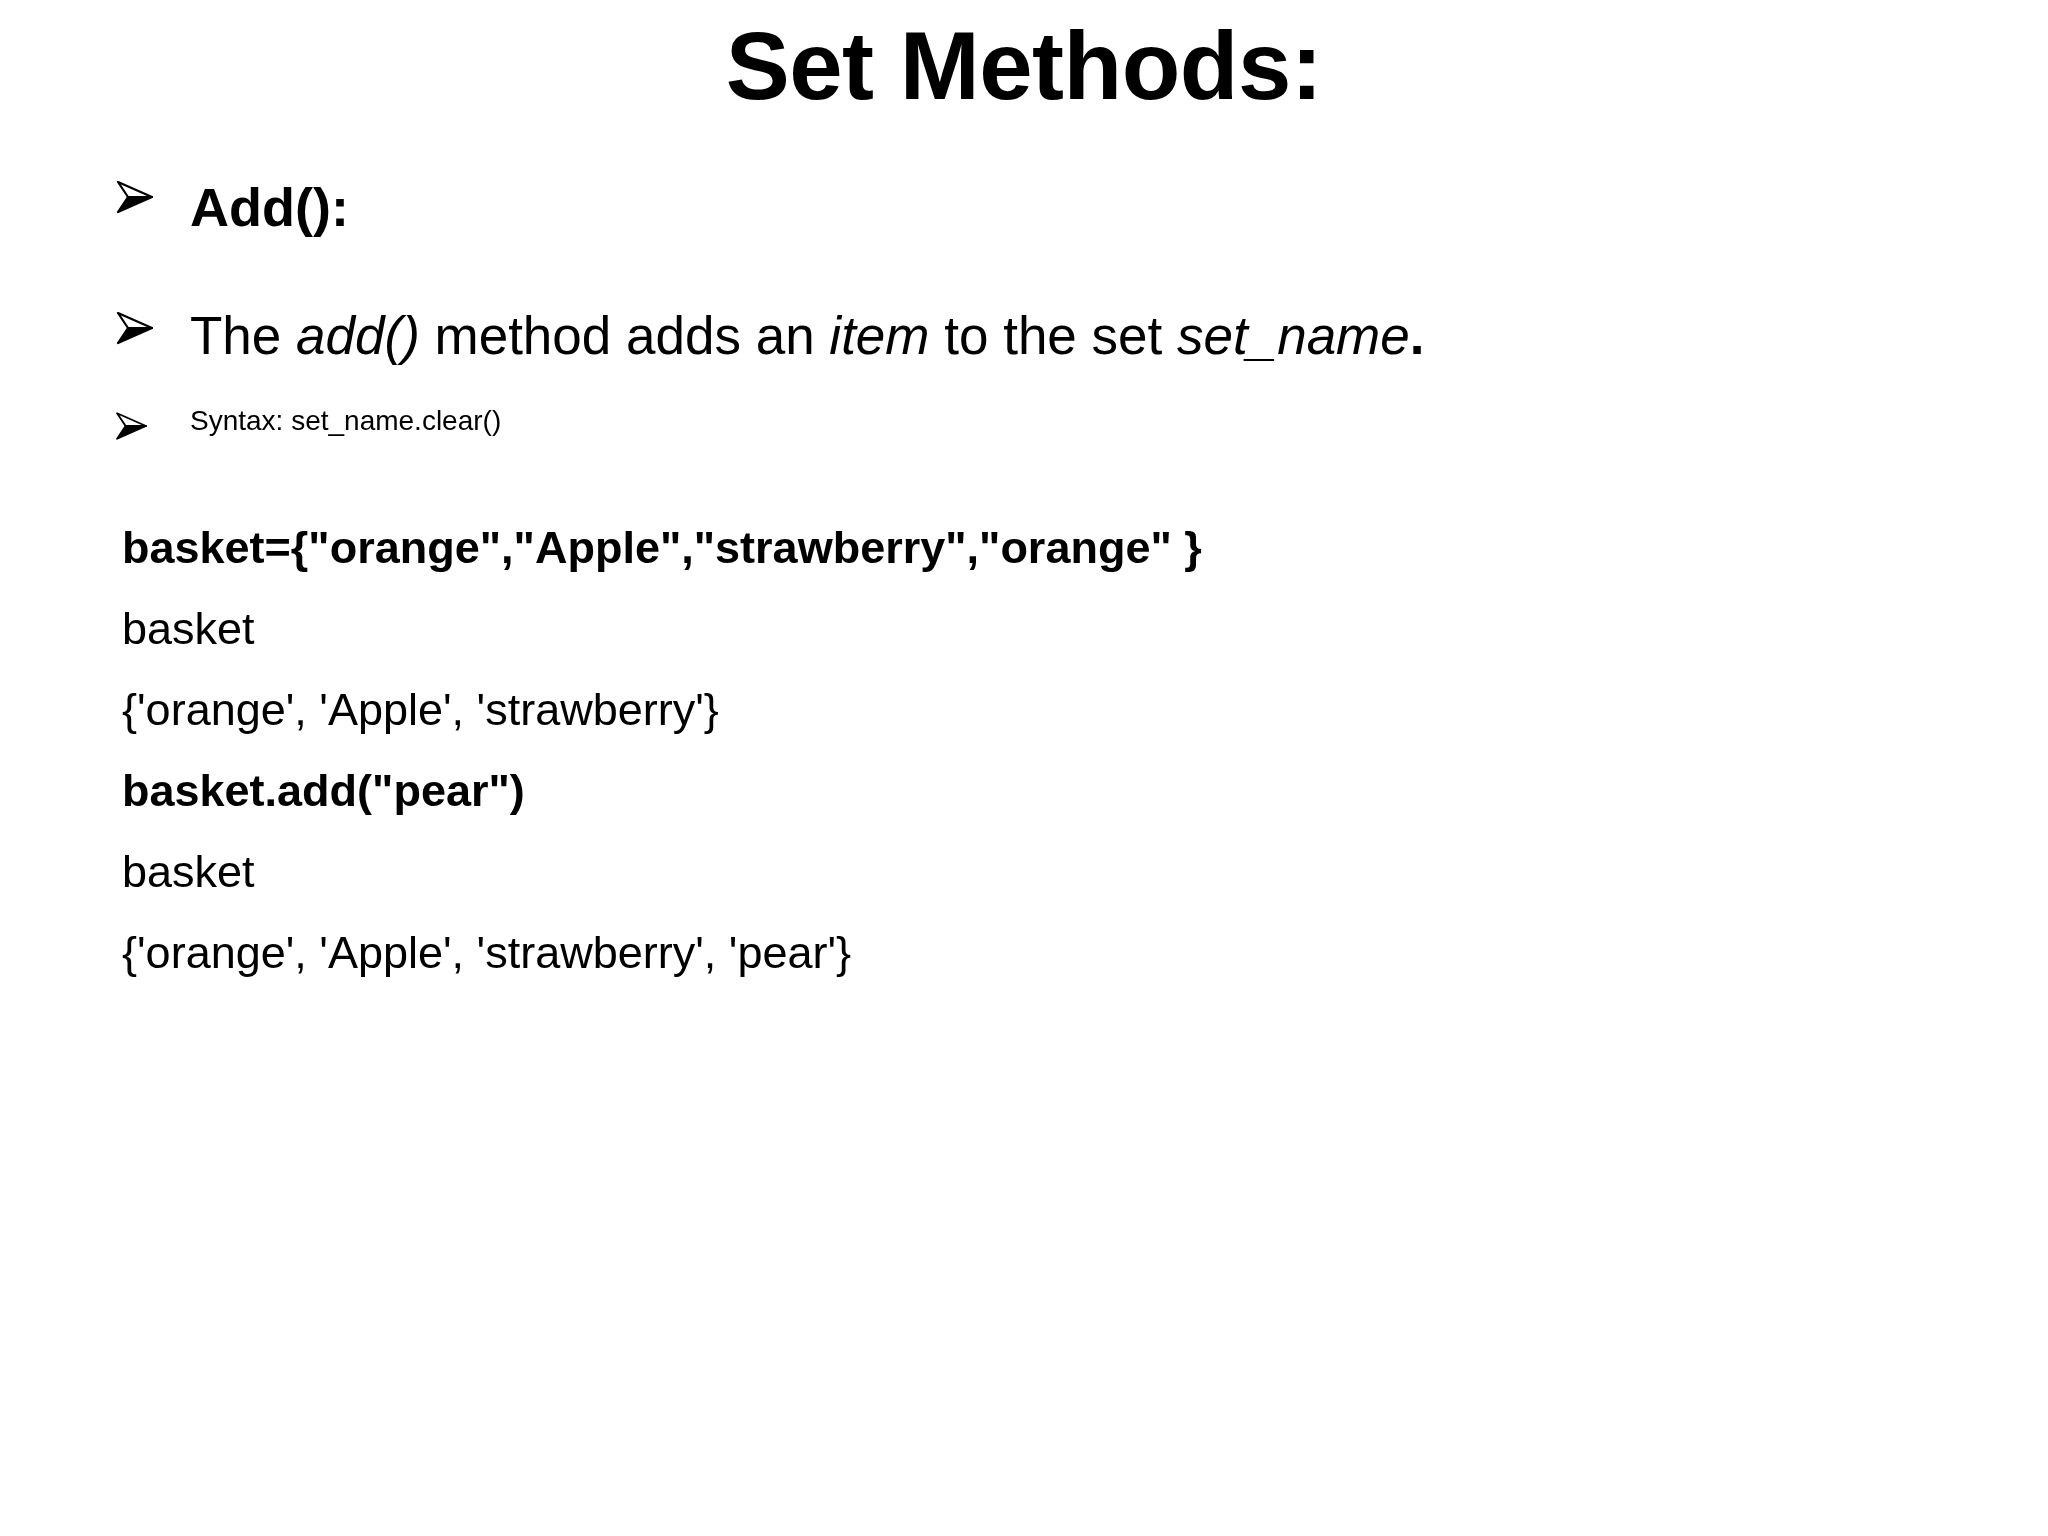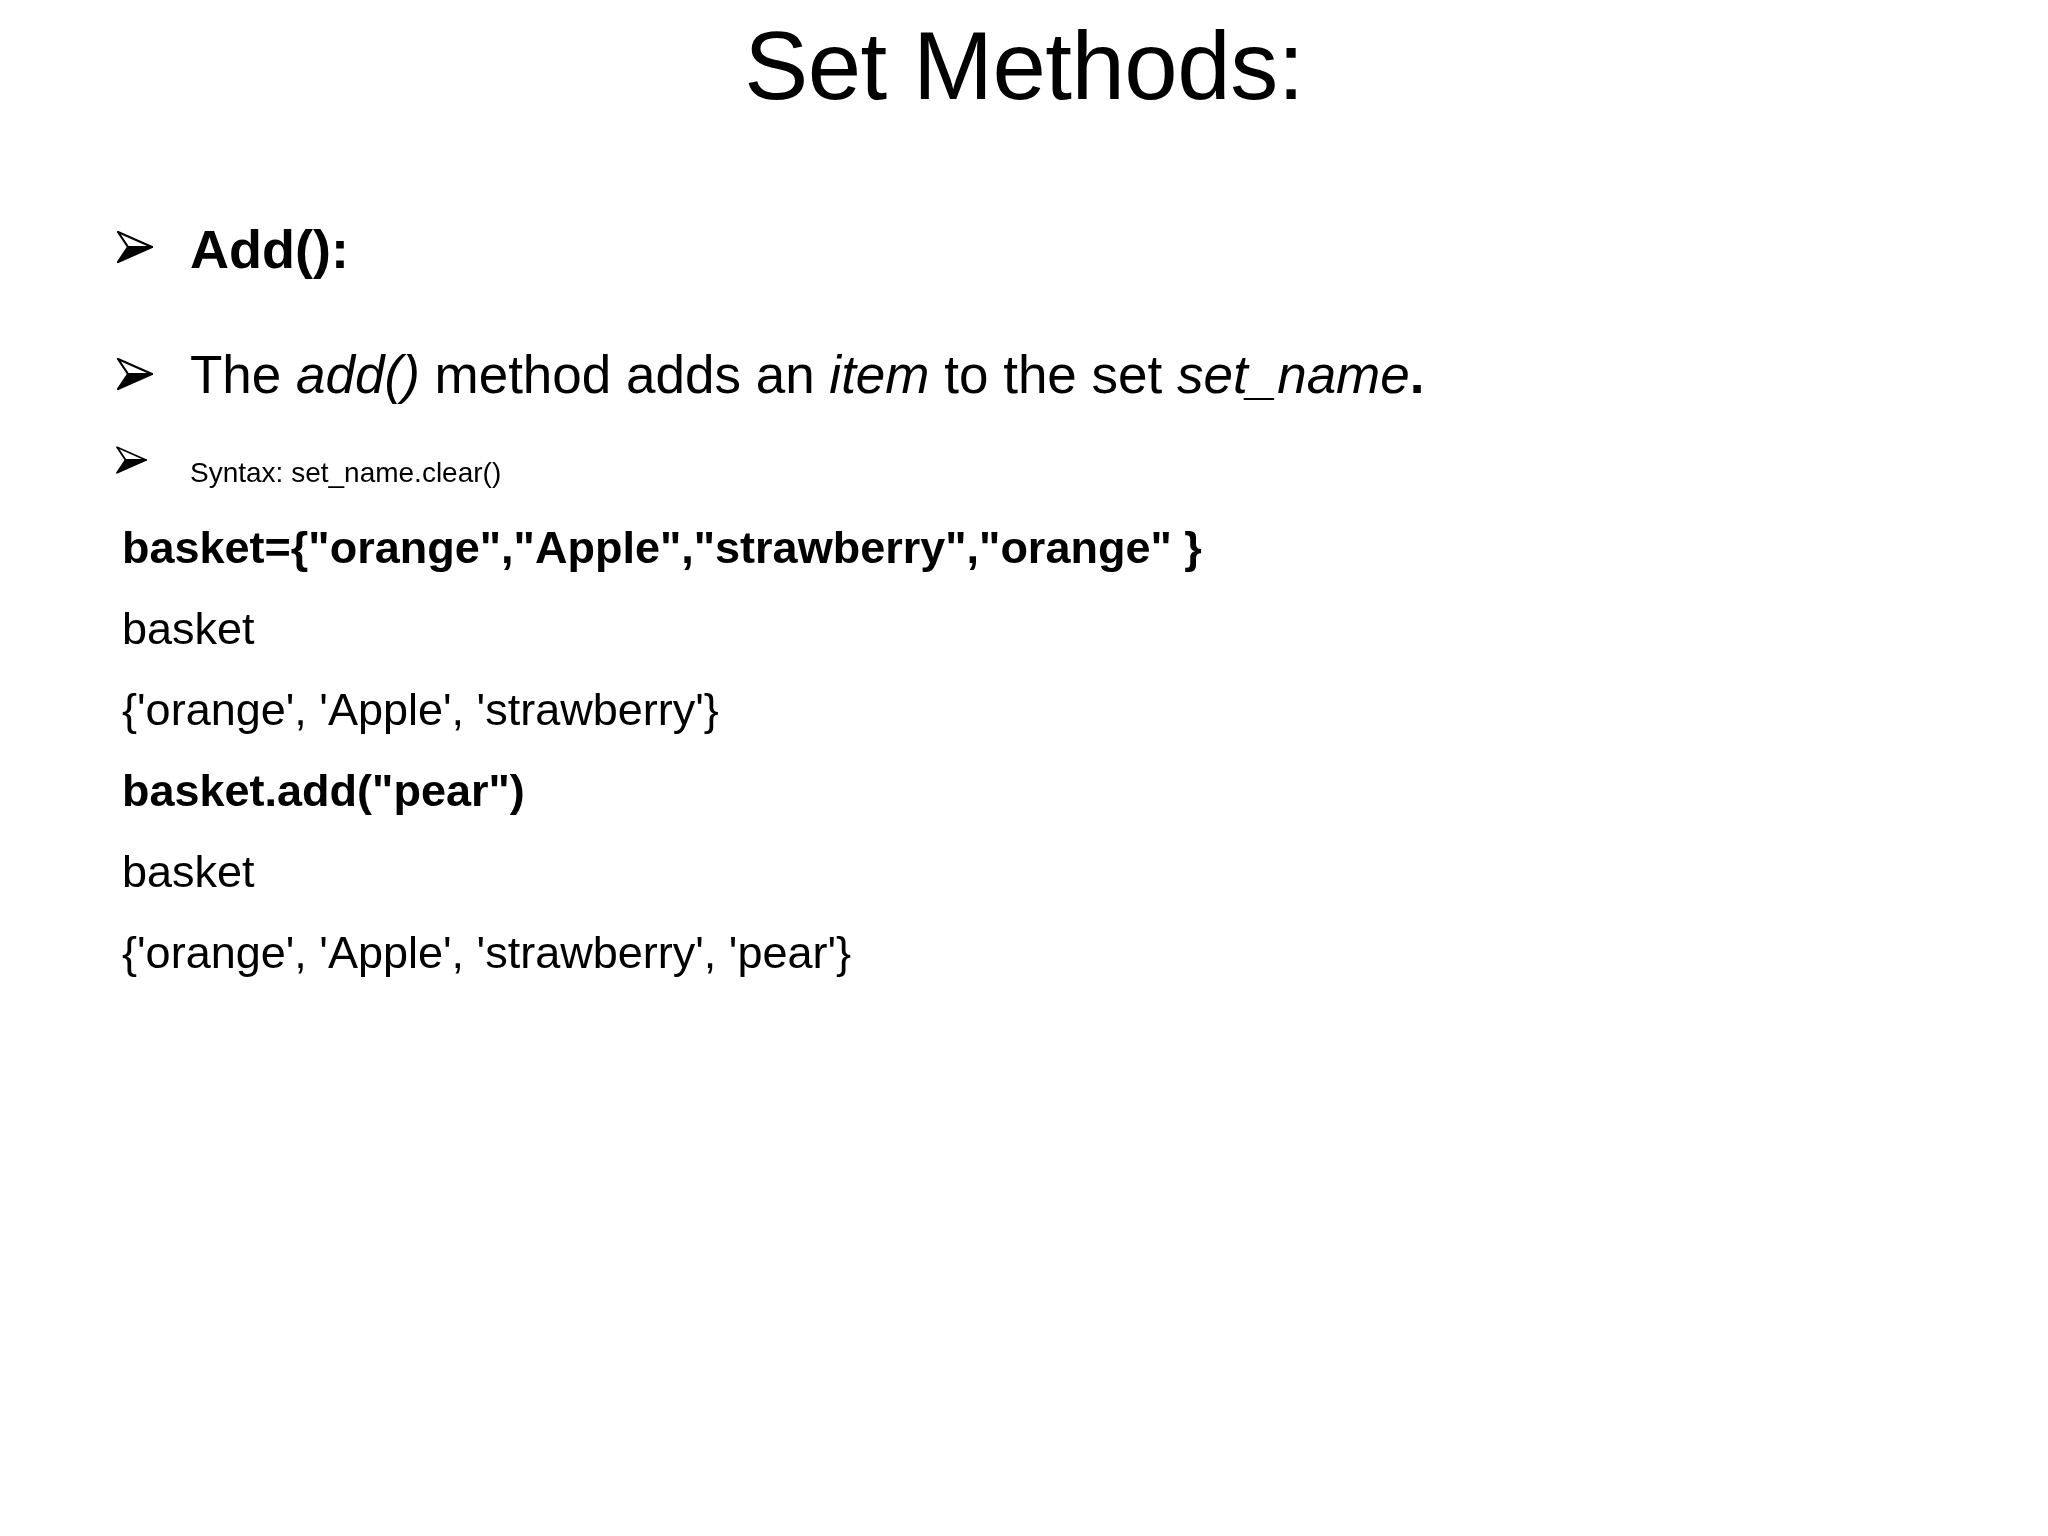--- a/index.html
+++ b/index.html
@@ -22,37 +22,37 @@
 
   
   .slide-title {
     position: absolute;
     left: 0;
     top: 14px;
     width: 2048px;
     text-align: center;
     font-size: 96px;
     line-height: 1.08;
-    font-weight: 400;
+    font-weight: 700;
     letter-spacing: -0.5px;
     white-space: nowrap;
   }
 
   
   .body-block {
     position: absolute;
     left: 112px;
     top: 176px;
     width: 1860px;
   }
 
   
   .bullet-row {
     display: flex;
-    align-items: flex-end;
+    align-items: flex-start;
     white-space: nowrap;
   }
   .bullet-marker {
     flex: 0 0 auto;
     display: inline-block;
     width: 78px;
     line-height: 1;
     font-family: "DejaVu Sans", sans-serif;
     color: #000;
   }

